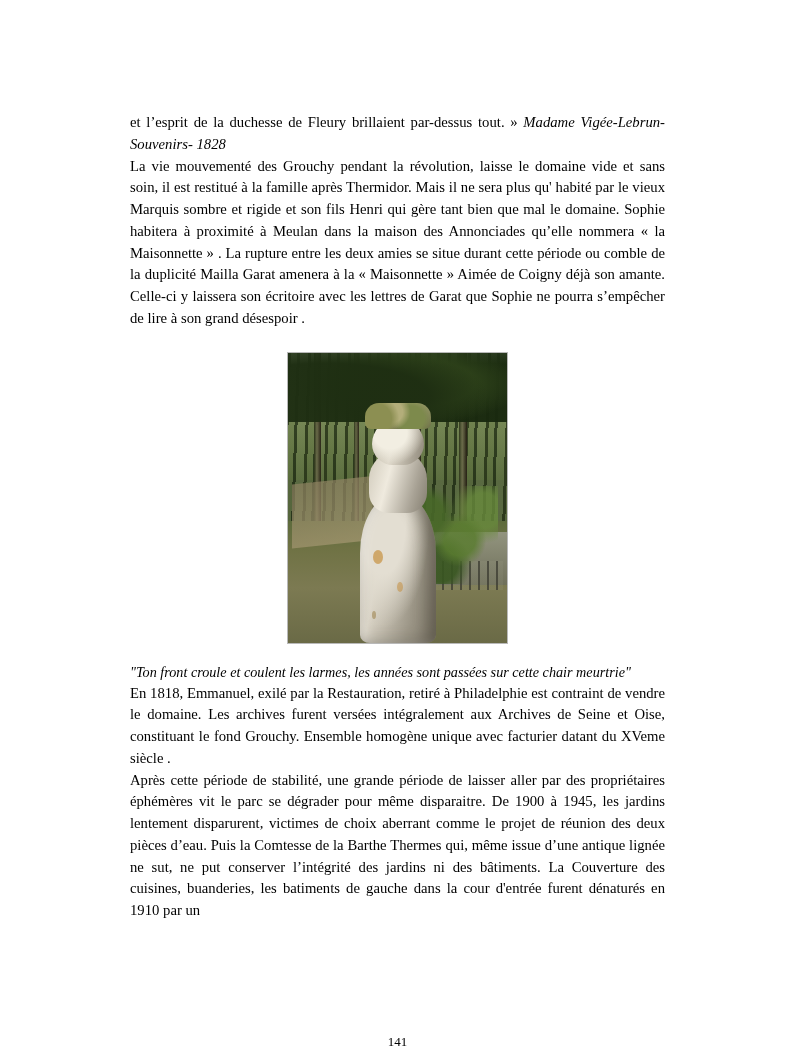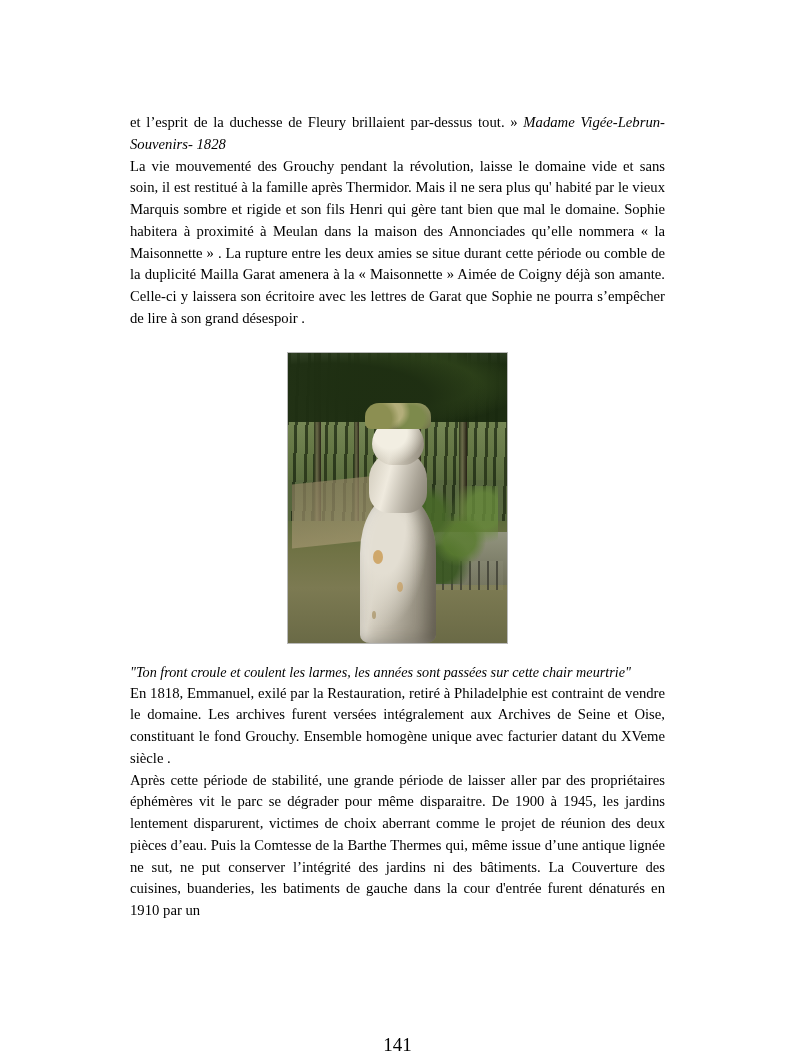--- a/index.html
+++ b/index.html
@@ -179,21 +179,21 @@
       radial-gradient(circle at 25% 30%, rgba(72,104,40,.9) 0 18%, rgba(72,104,40,0) 30%),
       radial-gradient(circle at 60% 55%, rgba(90,124,48,.85) 0 20%, rgba(90,124,48,0) 34%),
       radial-gradient(circle at 40% 80%, rgba(56,86,32,.9) 0 18%, rgba(56,86,32,0) 32%),
       radial-gradient(circle at 85% 25%, rgba(104,138,60,.8) 0 16%, rgba(104,138,60,0) 30%);
   }
   .page-number {
     position: absolute;
     left: 0; right: 0;
     top: 1018px;
     text-align: center;
-    font-size: 19px;
+    font-size: 13px;
     font-family: "Liberation Serif", serif;
   }
 </style>
 </head>
 <body>
 
 <div class="page">
 
   <div class="content">
 

